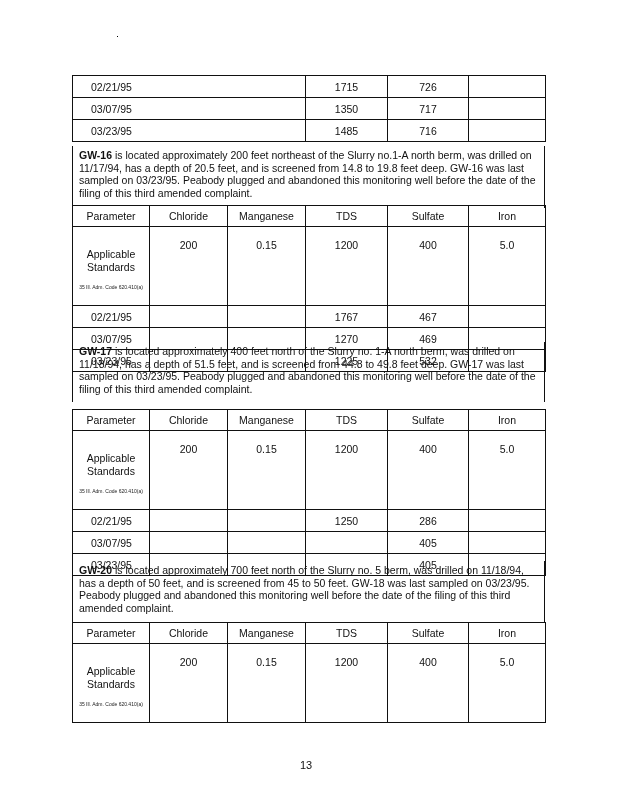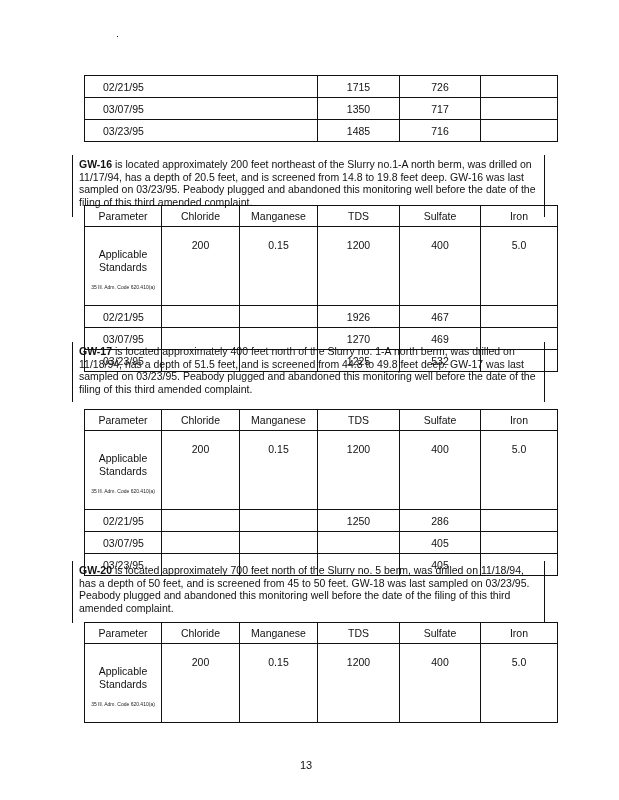--- a/index.html
+++ b/index.html
@@ -1,21 +1,21 @@
 <!DOCTYPE html>
 <html><head>
 <meta charset="utf-8">
 <style>
   html, body { margin: 0; padding: 0; background: #ffffff; }
   body { width: 619px; height: 800px; position: relative; overflow: hidden;
          font-family: "Liberation Sans", sans-serif; color: #111; }
   .page { position: absolute; left: 0; top: 0; width: 619px; height: 800px; }
   .dot { position: absolute; left: 117px; top: 36px; width: 1px; height: 1px; background: #000; }
 
-  table.dt { position: absolute; left: 84px; width: 473px; border-collapse: collapse; table-layout: fixed; }
+  table.dt { position: absolute; left: 72px; width: 473px; border-collapse: collapse; table-layout: fixed; }
   table.dt td { border: 1px solid #111; font-size: 10.5px; padding: 0; height: 21px; text-align: center; vertical-align: middle; overflow: hidden; white-space: nowrap; }
   table.dt td.date { text-align: left; padding-left: 18px; }
   table.dt td.hdr { height: 20px; }
   table.dt td.std { vertical-align: top; padding-top: 12px; height: 57px; }
   table.dt td.stdlabel { text-align: center; vertical-align: top; padding-top: 21px; line-height: 13px; white-space: normal; }
   .cite { display: block; font-size: 5px; line-height: 6px; margin-top: 10px; color: #222; }
   col.c1 { width: 77px; } col.c2 { width: 78px; } col.c3 { width: 78px; }
   col.c4 { width: 82px; } col.c5 { width: 81px; } col.c6 { width: 77px; }
 
   .para { position: absolute; left: 72px; width: 473px; box-sizing: border-box;
@@ -58,21 +58,21 @@
     </tr>
     <tr>
       <td colspan="3" class="wide">03/23/95</td>
       <td>1485</td>
       <td>716</td>
       <td></td>
     </tr>
   </tbody>
     </table>
 
-  <div class="para" style="top:155px; height:62px;">
+  <div class="para" style="top:146px; height:62px;">
     <b>GW-16</b><span> is located approximately 200 feet northeast of the Slurry no.1-A north berm, was drilled on 11/17/94, has a depth of 20.5 feet, and is screened from 14.8 to 19.8 feet deep. GW-16 was last sampled on 03/23/95.  Peabody plugged and abandoned this monitoring well before the date of the filing of this third amended complaint.</span>
   </div>
 
   <table class="dt" style="top:205px;">
     <colgroup>
         <col class="c1">
         <col class="c2">
         <col class="c3">
         <col class="c4">
         <col class="c5">
@@ -95,21 +95,21 @@
       <td class="std">200</td>
       <td class="std">0.15</td>
       <td class="std">1200</td>
       <td class="std">400</td>
       <td class="std">5.0</td>
     </tr>
     <tr>
       <td class="date">02/21/95</td>
       <td></td>
       <td></td>
-      <td>1926</td>
+      <td>1767</td>
       <td>467</td>
       <td></td>
     </tr>
     <tr>
       <td class="date">03/07/95</td>
       <td></td>
       <td></td>
       <td>1270</td>
       <td>469</td>
       <td></td>

